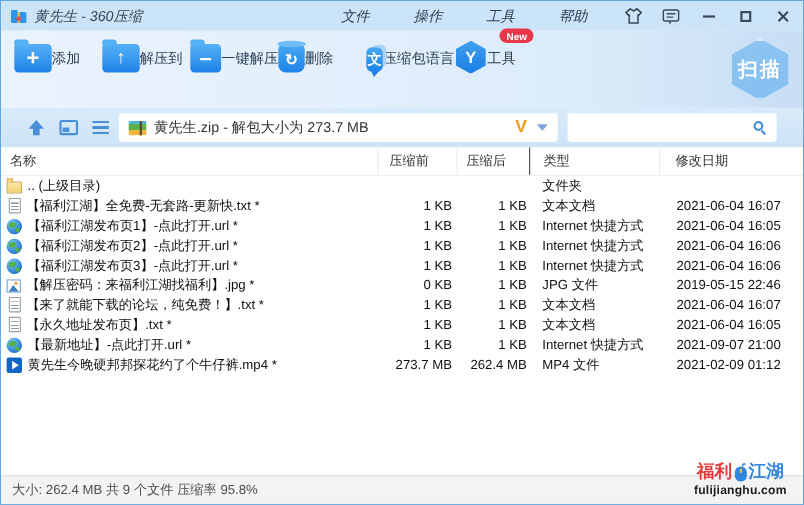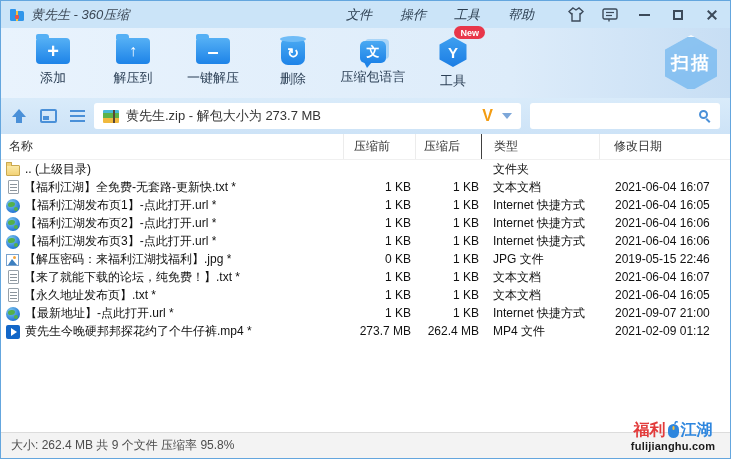--- a/index.html
+++ b/index.html
@@ -3,34 +3,34 @@
 <meta charset="utf-8">
 <style>
   html,body{margin:0;padding:0;}
   .window{width:731px;height:459px;border:1px solid #64a6de;box-sizing:border-box;display:flex;flex-direction:column;
     font-family:"Liberation Sans",sans-serif;background:#fff;position:relative;overflow:hidden;}
   *,*::before,*::after{box-sizing:border-box;}
 
   
   .titlebar{height:27px;flex:none;display:flex;align-items:center;padding:0 10px 0 8px;background:#cbe4f8;font-style:italic;}
   .app-title{font-size:13px;color:#3a4654;margin-left:6px;white-space:nowrap;}
-  .menu{margin-left:auto;display:flex;gap:28px;font-size:13px;color:#2c3e50;}
+  .menu{margin-left:auto;display:flex;gap:40px;font-size:13px;color:#2c3e50;}
   .menu span{cursor:default;}
   .tb-icons{display:flex;align-items:center;gap:18px;margin-left:34px;}
   .ctl{display:flex;align-items:center;justify-content:center;width:16px;height:16px;}
   .min-bar{width:11px;height:2px;background:#3c4a5a;}
   .max-box{width:10px;height:10px;border:2px solid #3c4a5a;}
   .x-icon{position:relative;width:12px;height:12px;}
   .x-icon::before,.x-icon::after{content:'';position:absolute;left:5px;top:0;width:2px;height:12px;background:#3c4a5a;}
   .x-icon::before{transform:rotate(45deg);} .x-icon::after{transform:rotate(-45deg);}
 
   
   .toolbar{height:70px;flex:none;position:relative;display:flex;align-items:flex-start;padding-left:12px;
     background:linear-gradient(90deg,#e9f3fd 0%,#ddecfa 70%,#c7def4 100%);}
-  .tbtn{width:80px;padding-top:6px;display:flex;flex-direction:column;align-items:center;position:relative;cursor:pointer;}
+  .tbtn{width:80px;padding-top:6px;display:flex;flex-direction:row;align-items:center;position:relative;cursor:pointer;}
   .tbtn .label{margin-top:5px;font-size:13px;color:#2b3f55;white-space:nowrap;}
   .tico{position:relative;width:34px;height:31px;display:flex;align-items:center;justify-content:center;color:#fff;}
   .folder-add-icon,.folder-extract-icon,.folder-oneclick-icon{margin-top:4px;height:26px;
     background:linear-gradient(180deg,#55b0f5,#1d83e8);border-radius:3px 4px 4px 4px;}
   .folder-add-icon::before,.folder-extract-icon::before,.folder-oneclick-icon::before{content:'';position:absolute;top:-4px;left:0;
     width:13px;height:5px;background:#55b0f5;border-radius:2px 3px 0 0;}
   .folder-add-icon::after{content:'+';font-size:20px;font-weight:bold;line-height:1;}
   .folder-extract-icon::after{content:'↑';font-size:16px;font-weight:bold;line-height:1;}
   .folder-oneclick-icon::after{content:'–';font-size:20px;font-weight:bold;line-height:1;}
   .trash-recycle-icon{width:24px;height:26px;margin-top:5px;background:linear-gradient(180deg,#4aa9f2,#1d83e8);
@@ -47,21 +47,21 @@
   .tools-hexagon-icon::after{content:'Y';font-size:15px;font-weight:bold;}
   .badge{position:absolute;top:-2px;right:8px;background:#e8364a;color:#fff;font-size:9px;font-weight:bold;
     padding:1.5px 6px;border-radius:8px;z-index:2;}
   .scan-shield{position:absolute;right:13px;top:7px;width:52px;height:56px;cursor:pointer;
     clip-path:polygon(50% 0,100% 26%,100% 74%,50% 100%,0 74%,0 26%);
     background:linear-gradient(160deg,#ffffff,#ddeefb 55%,#bcdcf6);display:flex;align-items:center;justify-content:center;}
   .scan-label{background:rgba(128,188,240,.9);color:#fff;font-size:18px;font-weight:bold;width:100%;
     text-align:center;padding:14px 0;letter-spacing:2px;}
 
   
-  .addressbar{height:36px;flex:none;display:flex;align-items:center;padding:0 10px;gap:9px;
+  .addressbar{height:36px;flex:none;display:flex;align-items:center;padding:0 24px;gap:9px;
     background:linear-gradient(180deg,#d9ebfa,#cde3f7);}
   .nav-icons{display:flex;align-items:center;gap:13px;}
   .up-icon{position:relative;width:16px;height:15px;cursor:pointer;}
   .up-icon::before{content:'';position:absolute;left:1px;top:0;border-left:7px solid transparent;
     border-right:7px solid transparent;border-bottom:8px solid #4a90d8;}
   .up-icon::after{content:'';position:absolute;left:5px;top:7px;width:6px;height:7px;background:#4a90d8;}
   .preview-icon{width:17px;height:14px;border:2px solid #4a90d8;border-radius:2px;position:relative;cursor:pointer;}
   .preview-icon::before{content:'';position:absolute;left:1px;bottom:1px;width:6px;height:4px;background:#4a90d8;}
   .list-icon{width:15px;height:12px;cursor:pointer;
     background:repeating-linear-gradient(180deg,#4a90d8 0 2px,transparent 2px 5px);}

